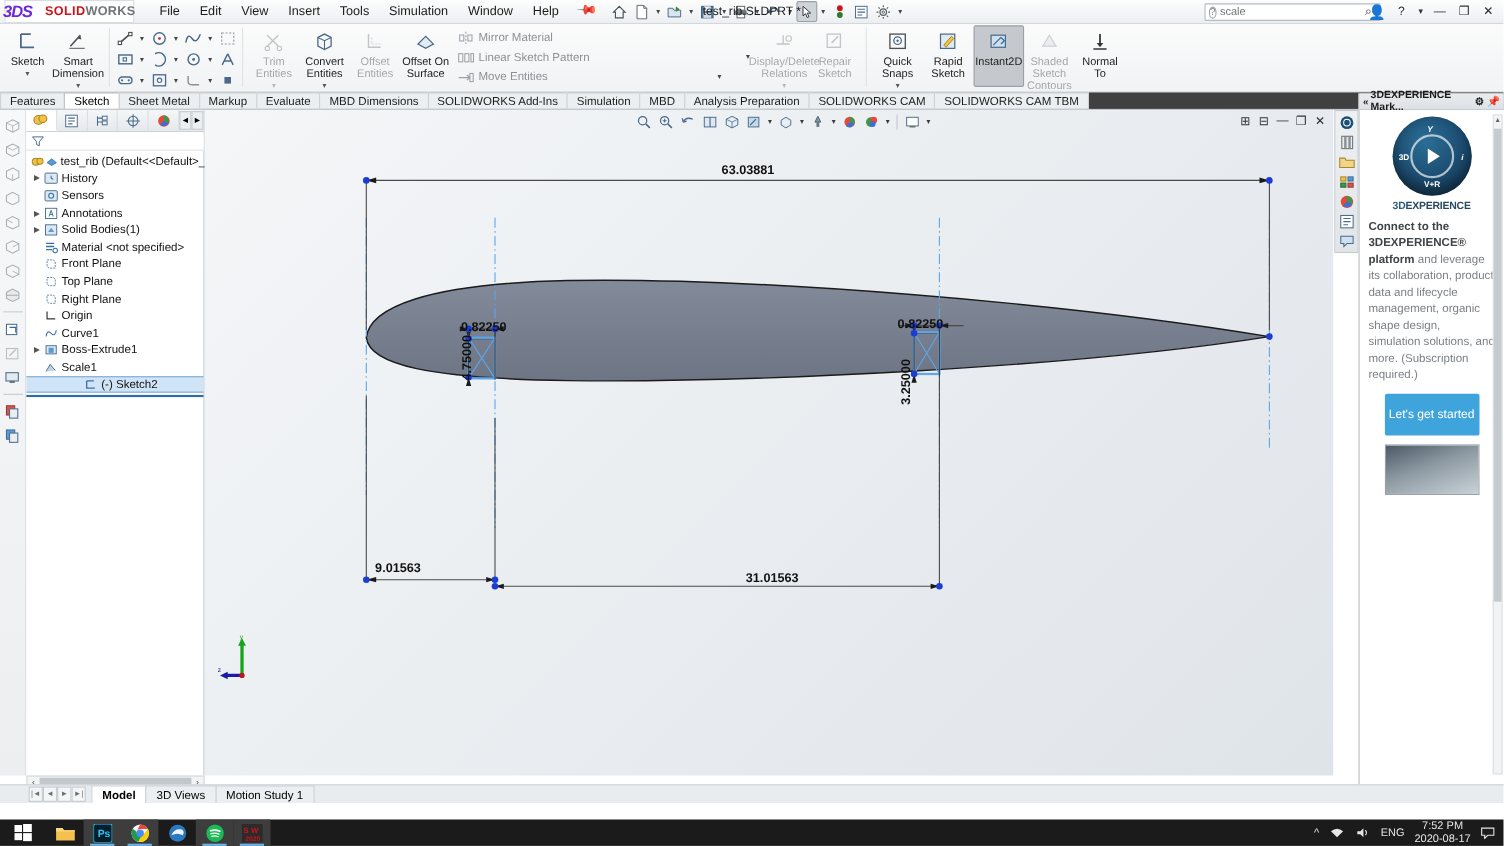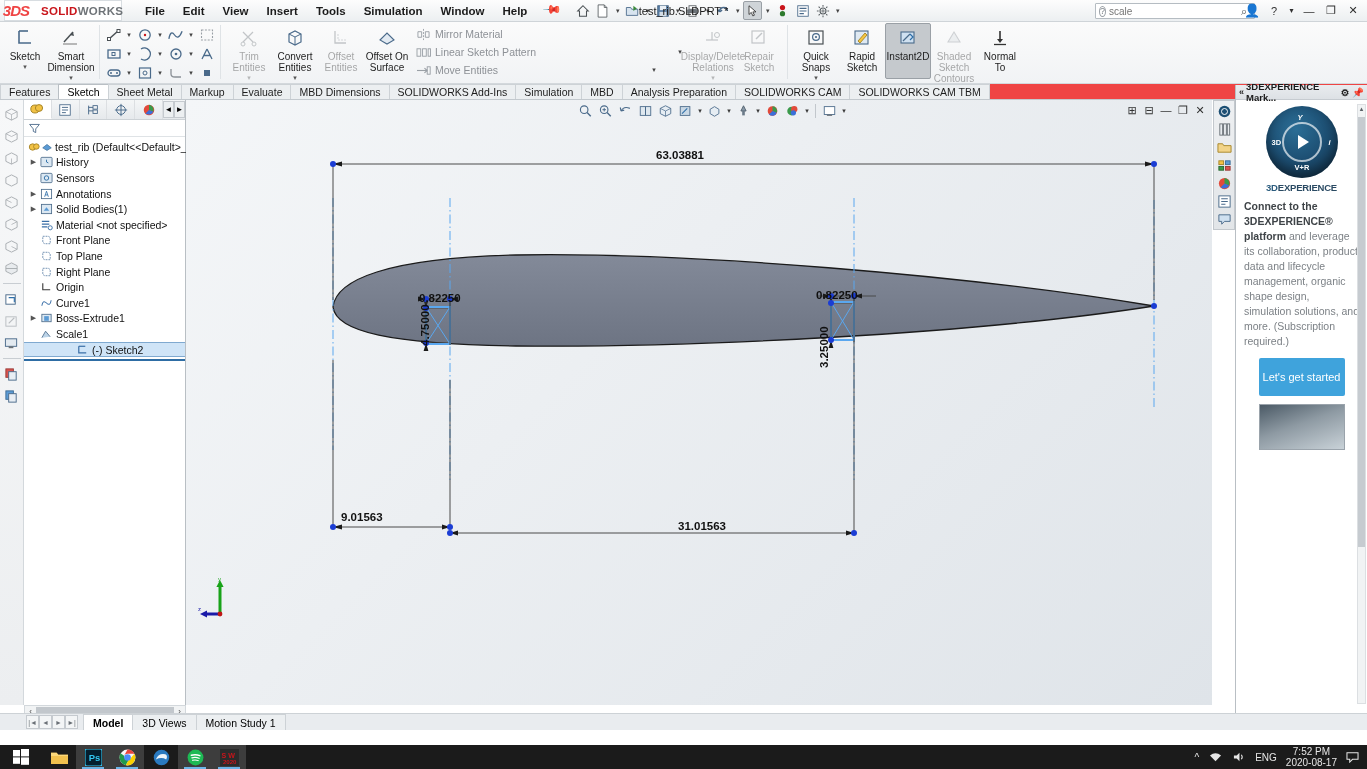--- a/index.html
+++ b/index.html
@@ -18,25 +18,25 @@
     background: linear-gradient(#fdfdfd, #eceff1);
     border-bottom: 1px solid #cfd4d8;
     display: flex; align-items: center;
   }
   .sw-logo {
     width: 118px; height: 21px; margin-left: 4px;
     background: #fff; border: 1px solid #d8dde1;
     display: flex; align-items: center; justify-content: center;
     position: relative;
   }
-  .sw-logo .ds { color: #ef4444; font-weight: bold; font-size: 15px;
+  .sw-logo .ds { color: #6d28d9; font-weight: bold; font-size: 15px;
     font-style: italic; letter-spacing: -1px; margin-right: 12px; }
   .sw-logo .solid { color: #c9151b; font-weight: bold; font-size: 11.5px; letter-spacing: .3px;}
   .sw-logo .works { color: #6f7478; font-weight: bold; font-size: 11.5px; letter-spacing: .3px;}
-  .menu-items { display: flex; margin-left: 14px; font-weight: bold; }
+  .menu-items { display: flex; margin-left: 14px; }
   .menu-item {
     padding: 3px 9px; font-size: 11.5px; color: #1b1b1b; cursor: default;
   }
   .pin-icon { margin-left: 8px; color: #3b6ea5; font-size: 12px; transform: rotate(45deg); }
   .qa-toolbar { display: flex; align-items: center; margin-left: 14px; gap: 1px; }
   .qa-btn {
     width: 19px; height: 19px; display: flex; align-items: center; justify-content: center;
     cursor: default; border: 1px solid transparent; border-radius: 2px;
   }
   .qa-btn.active { background: #cfd4d8; border-color: #9aa0a6; }
@@ -87,21 +87,21 @@
   .rib-col { display: flex; flex-direction: column; justify-content: center; height: 58px; }
   .tool-grid { display: flex; flex-direction: column; gap: 1px; padding-top: 3px; }
   .tool-row { display: flex; align-items: center; gap: 1px; }
   .tool-ico { width: 21px; height: 18px; display: flex; align-items: center; justify-content: center;
     cursor: default; border: 1px solid transparent; }
   .tool-caret { font-size: 7px; color: #444; width: 8px; text-align: center; cursor: default; }
 
   
   .tabstrip {
     position: absolute; top: 84px; left: 0; width: 1367px; height: 16px;
-    background: #ef4444; display: flex; align-items: flex-end;
+    background: #404040; display: flex; align-items: flex-end;
     border-bottom: 1px solid #c3c9ce;
   }
   .tab {
     height: 15px; padding: 0 8px; font-size: 10.5px; color: #1d1d1d;
     display: flex; align-items: center; background: #eceff1;
     border: 1px solid #cdd2d6; border-bottom: none; margin-right: -1px; cursor: default;
   }
   .tab.active { background: #fff; border-color: #b9bfc4; color: #000; }
 
   

